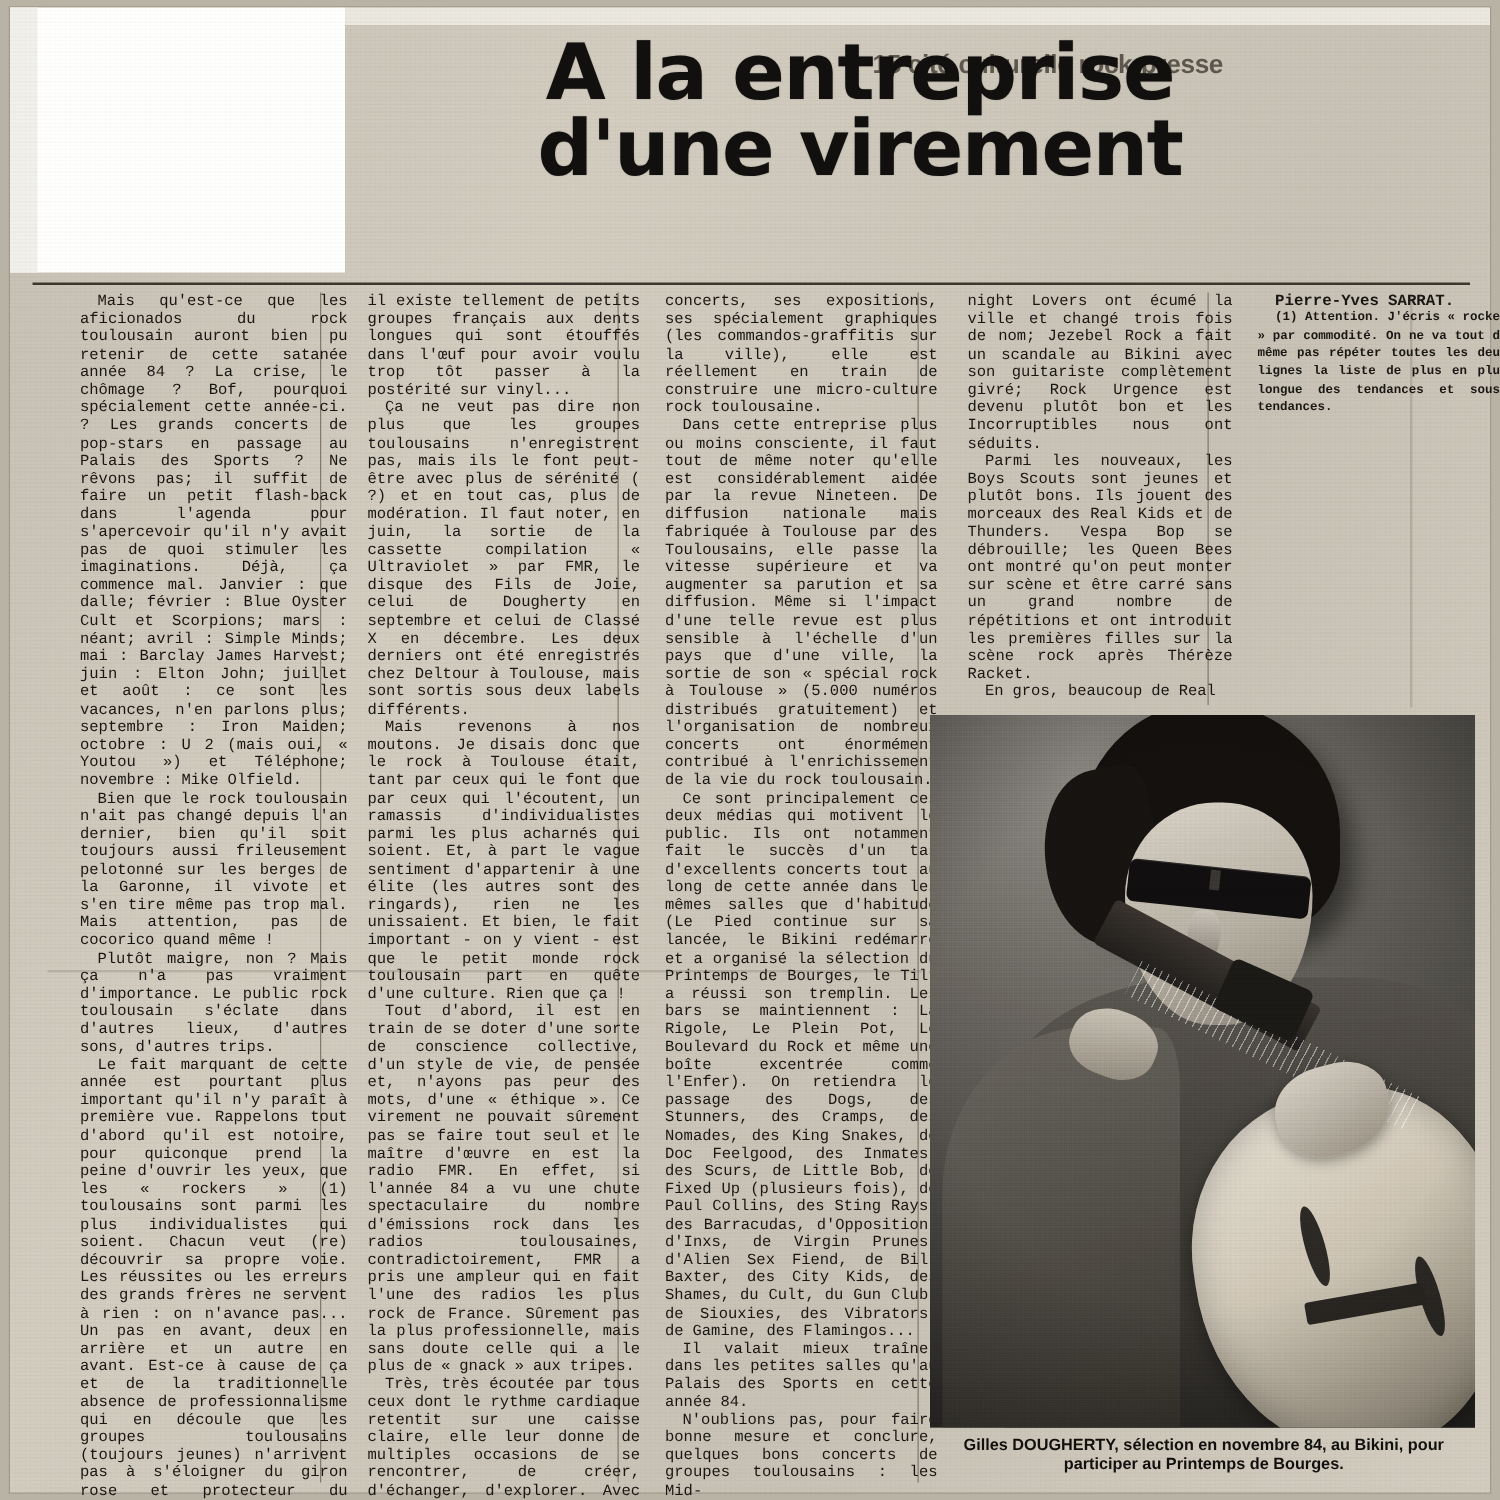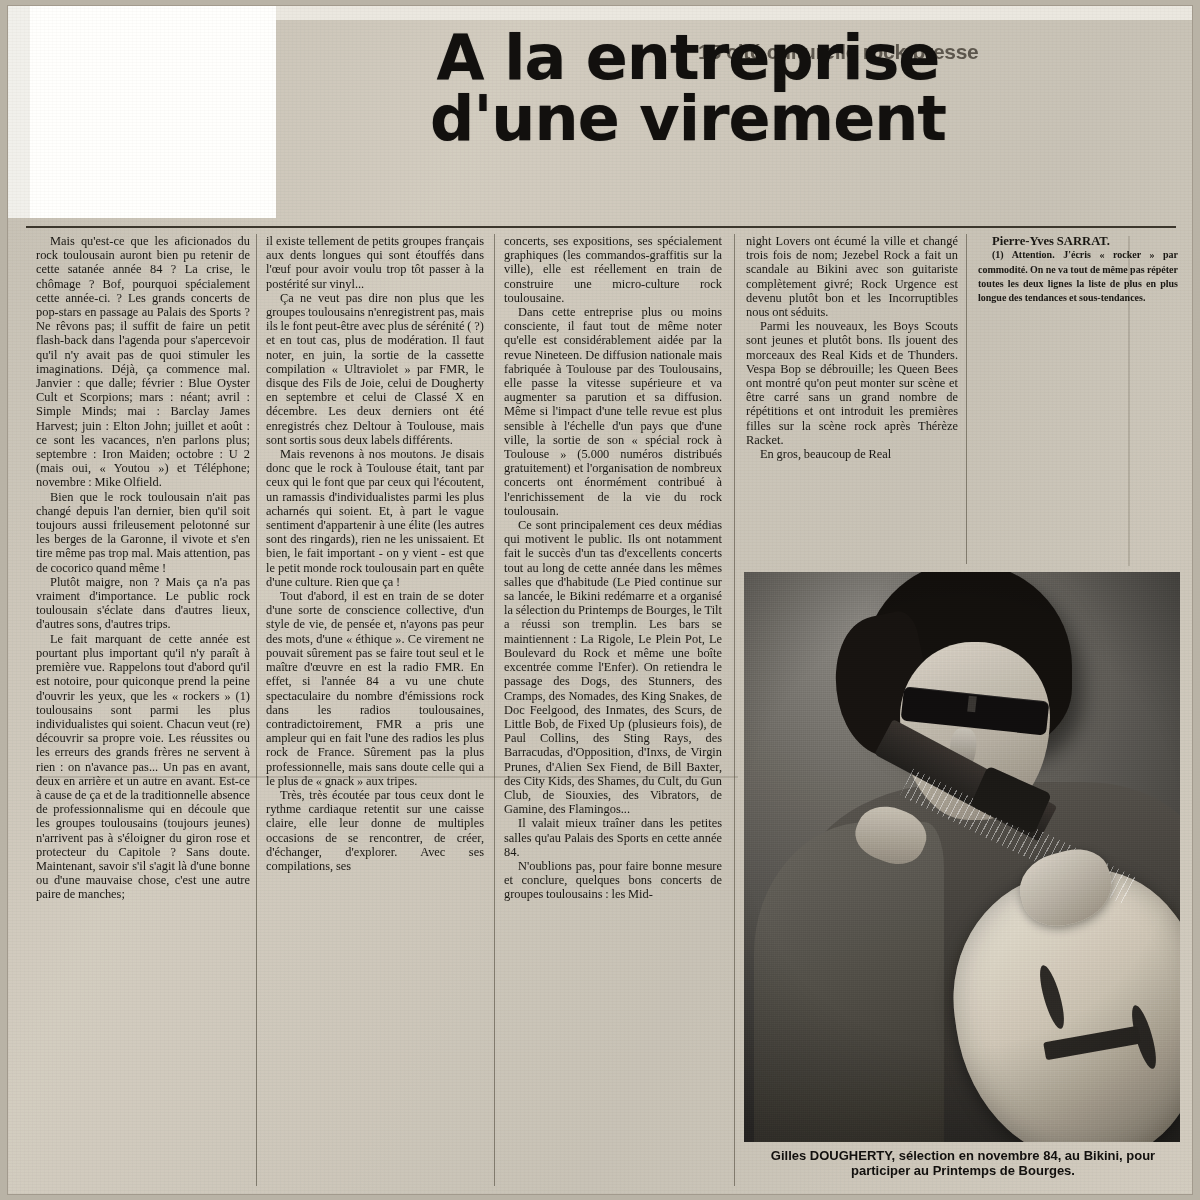--- a/index.html
+++ b/index.html
@@ -82,23 +82,24 @@
   }
   
   .col{
     position:absolute;
     top:228px;
     width:215px;
     font-size:12.4px;
     line-height:14.2px;
     text-align:justify;
     color:#1b1915;
-    font-family:Liberation Serif, serif;
+    font-family:Liberation Mono, monospace;
     -webkit-hyphens:auto;hyphens:auto;
     word-spacing:-0.3px;
+    margin-left:28px;
   }
   .col p{margin:0 0 0 0;text-indent:14px;}
   .col p.noind{text-indent:0;}
   #c1{left:28px;width:214px;height:960px;}
   #c2{left:258px;width:218px;height:960px;}
   #c3{left:496px;width:218px;height:960px;}
   #c4{left:738px;width:212px;height:330px;}
   #c5{left:970px;width:200px;height:330px;}
   .sig{
     margin-top:10px;

